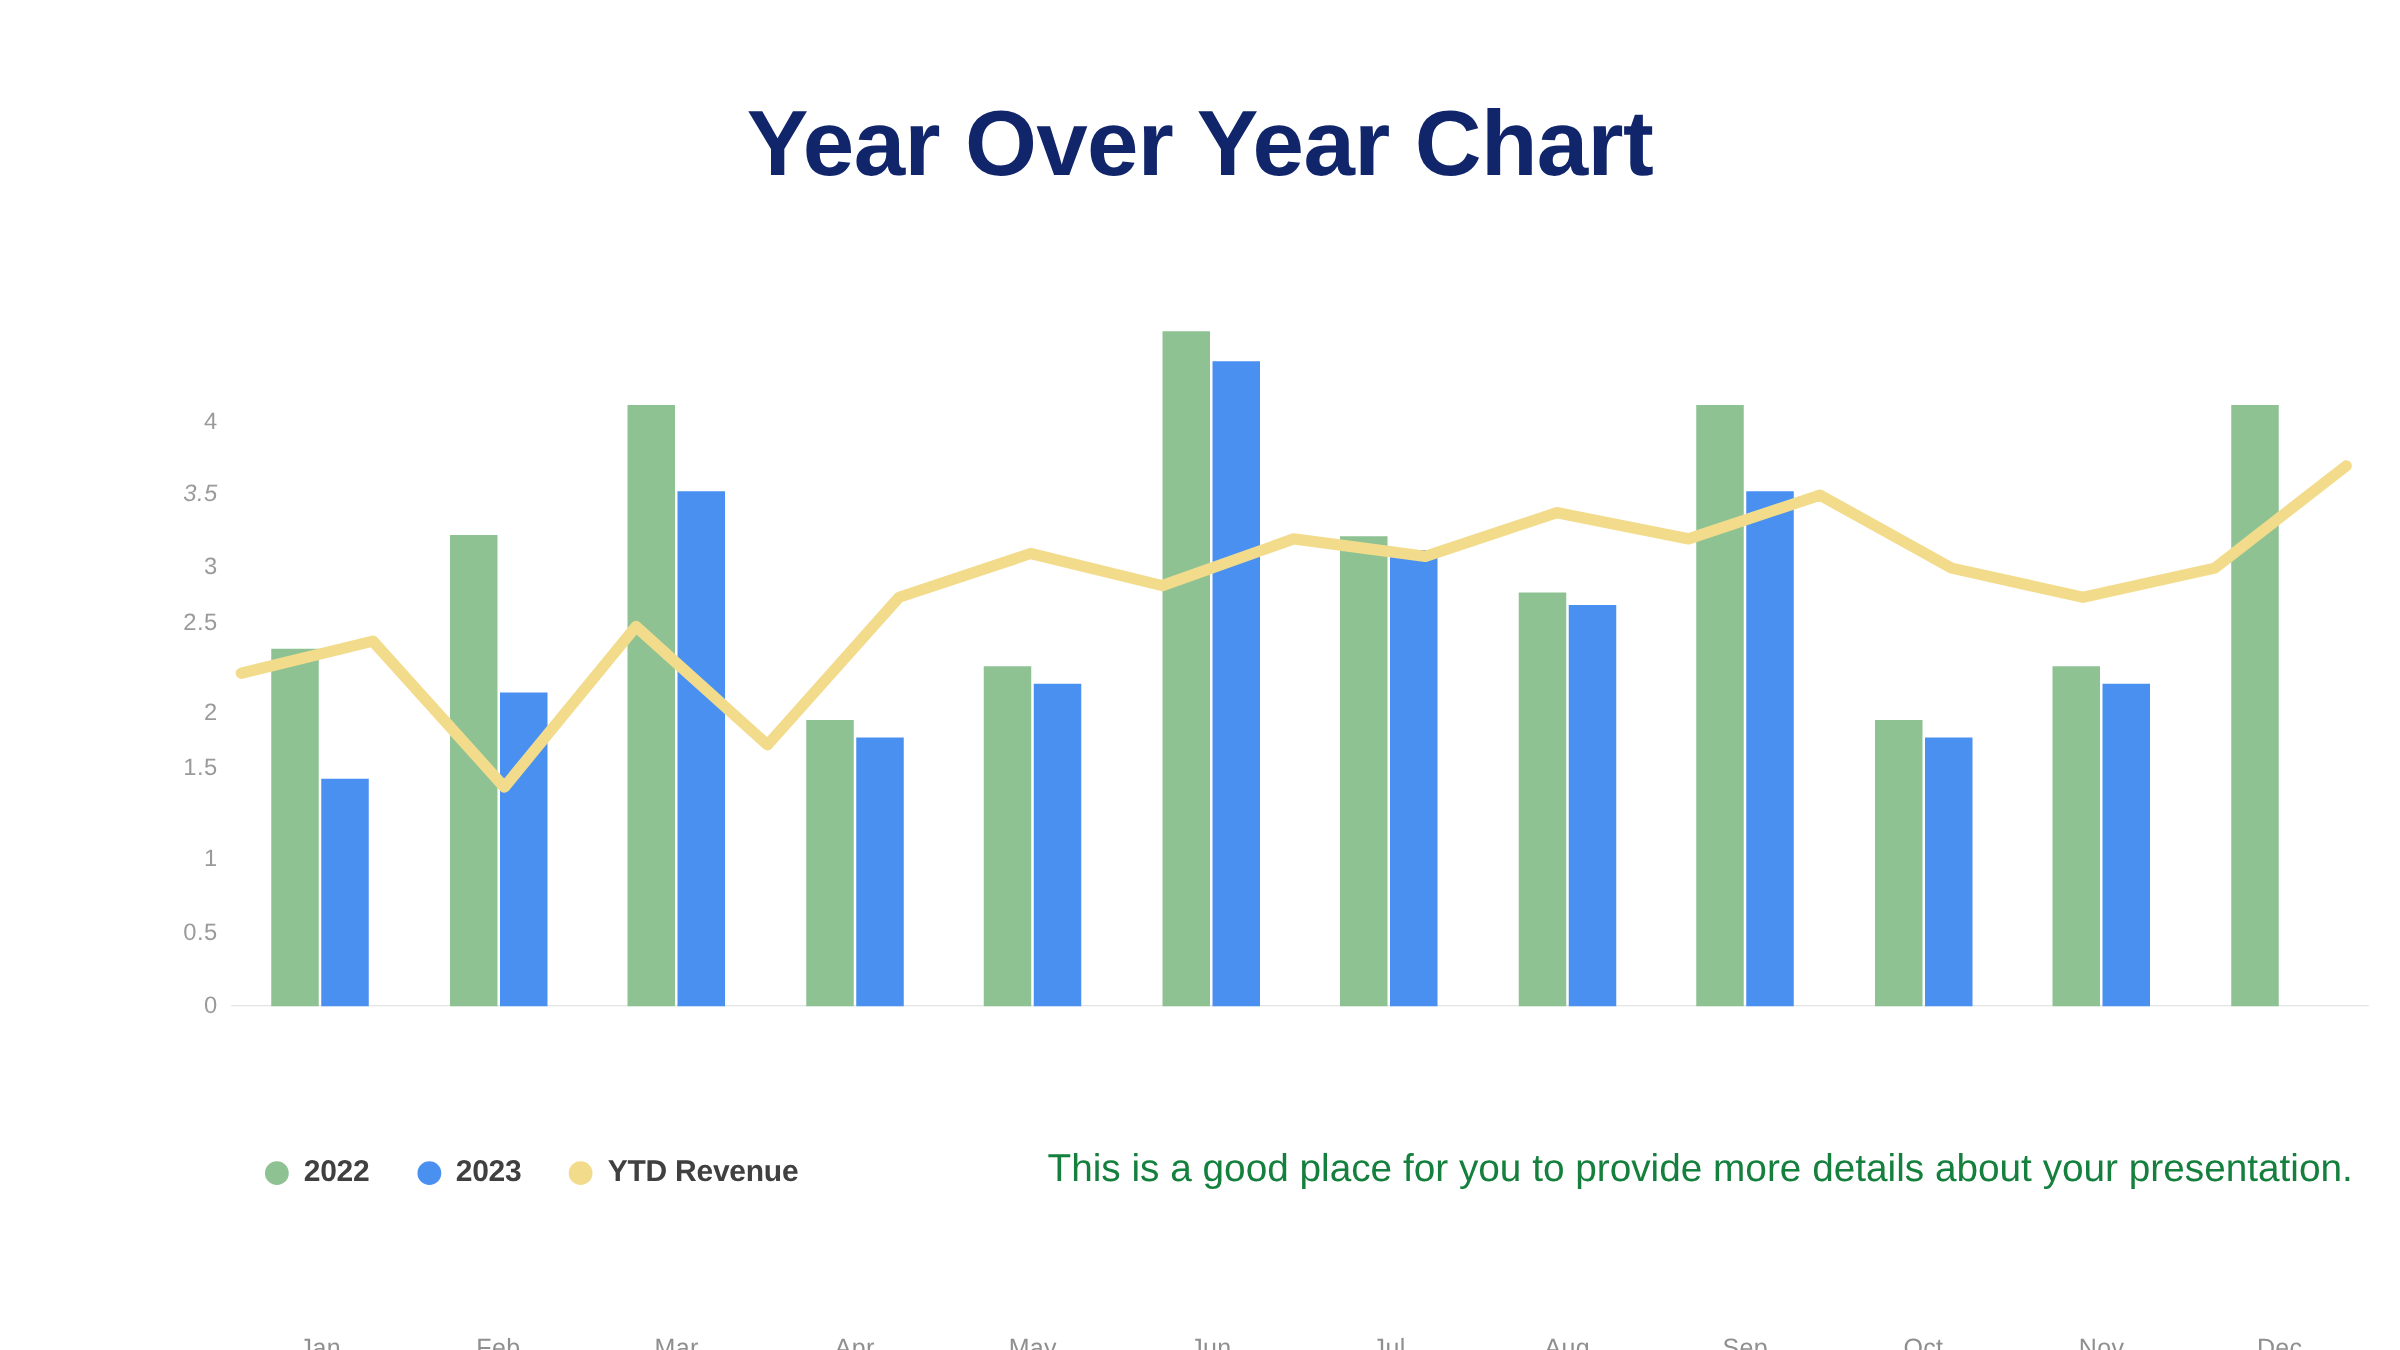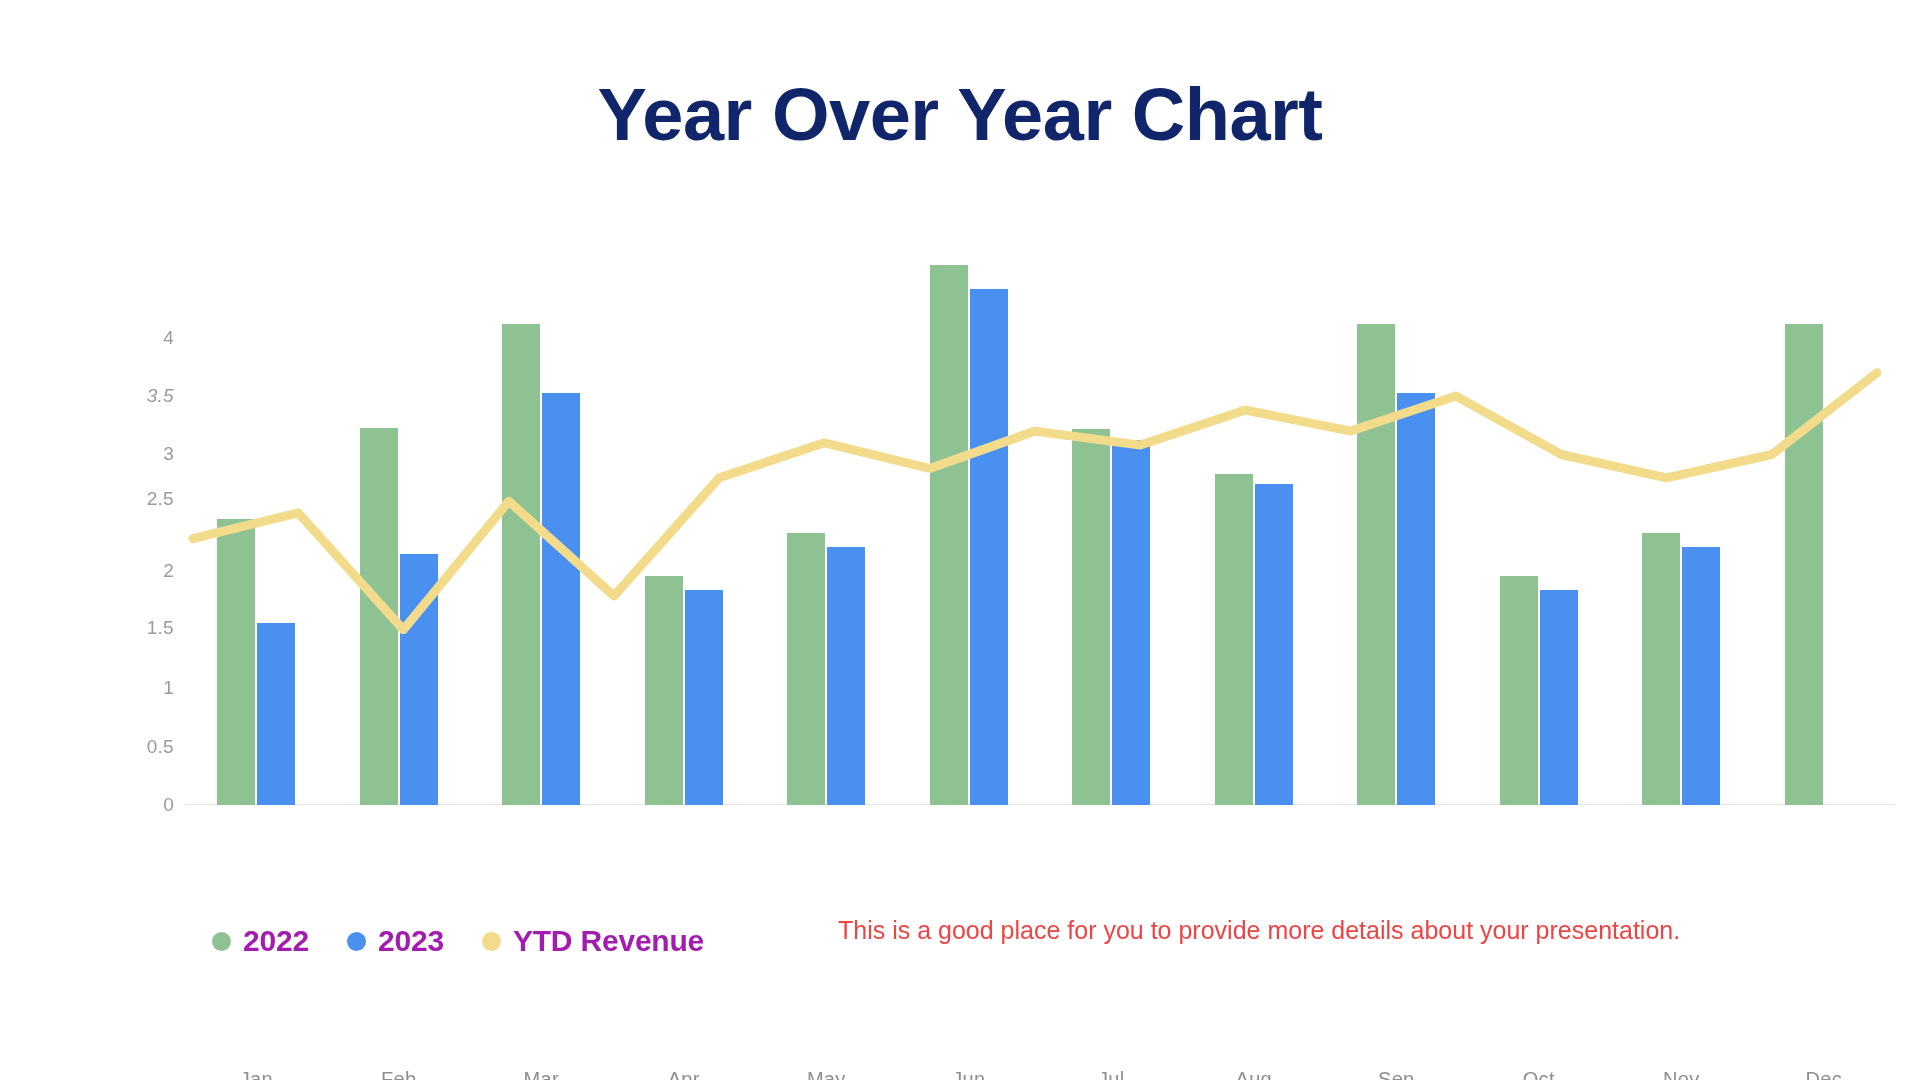--- a/index.html
+++ b/index.html
@@ -135,53 +135,53 @@
     display:flex;
     align-items:center;
     gap:12px;
   }
   .legend-dot{
     width:19px;height:19px;border-radius:50%;
     flex:none;
     display:block;
   }
   .legend-label{
-    font-size:30px;
+    font-size:24px;
     font-weight:bold;
-    color:#a21caf;
+    color:#404040;
     letter-spacing:-0.2px;
     white-space:nowrap;
   }
 
   
   .desc{
     position:absolute;
     left:838px;
     top:912px;
     width:940px;
-    font-size:25px;
+    font-size:31px;
     line-height:1.48;
-    color:#ef4444;
+    color:#15803d;
   }
   .desc-line{display:block;white-space:nowrap;}
 </style>
 </head>
 <body>
 
 <div class="slide">
 
   <div class="title">Year Over Year Chart</div>
 
   <div class="chart-wrap">
 
     <div class="yaxis">
         <div class="ytick" style="top: 555px;">0</div>
         <div class="ytick" style="top: 496.579px;">0.5</div>
         <div class="ytick" style="top: 438.158px;">1</div>
-        <div class="ytick" style="top: 378px;">1.5</div>
+        <div class="ytick" style="top: 365px;">1.5</div>
         <div class="ytick" style="top: 321.316px;">2</div>
         <div class="ytick" style="top: 249px;">2.5</div>
         <div class="ytick" style="top: 204.474px;">3</div>
         <div class="ytick" style="top: 146.053px; font-style: italic;">3.5</div>
         <div class="ytick" style="top: 87.6316px;">4</div>
       </div>
 
     <div class="plot">
       <div class="baseline"></div>
       <div class="bars">

